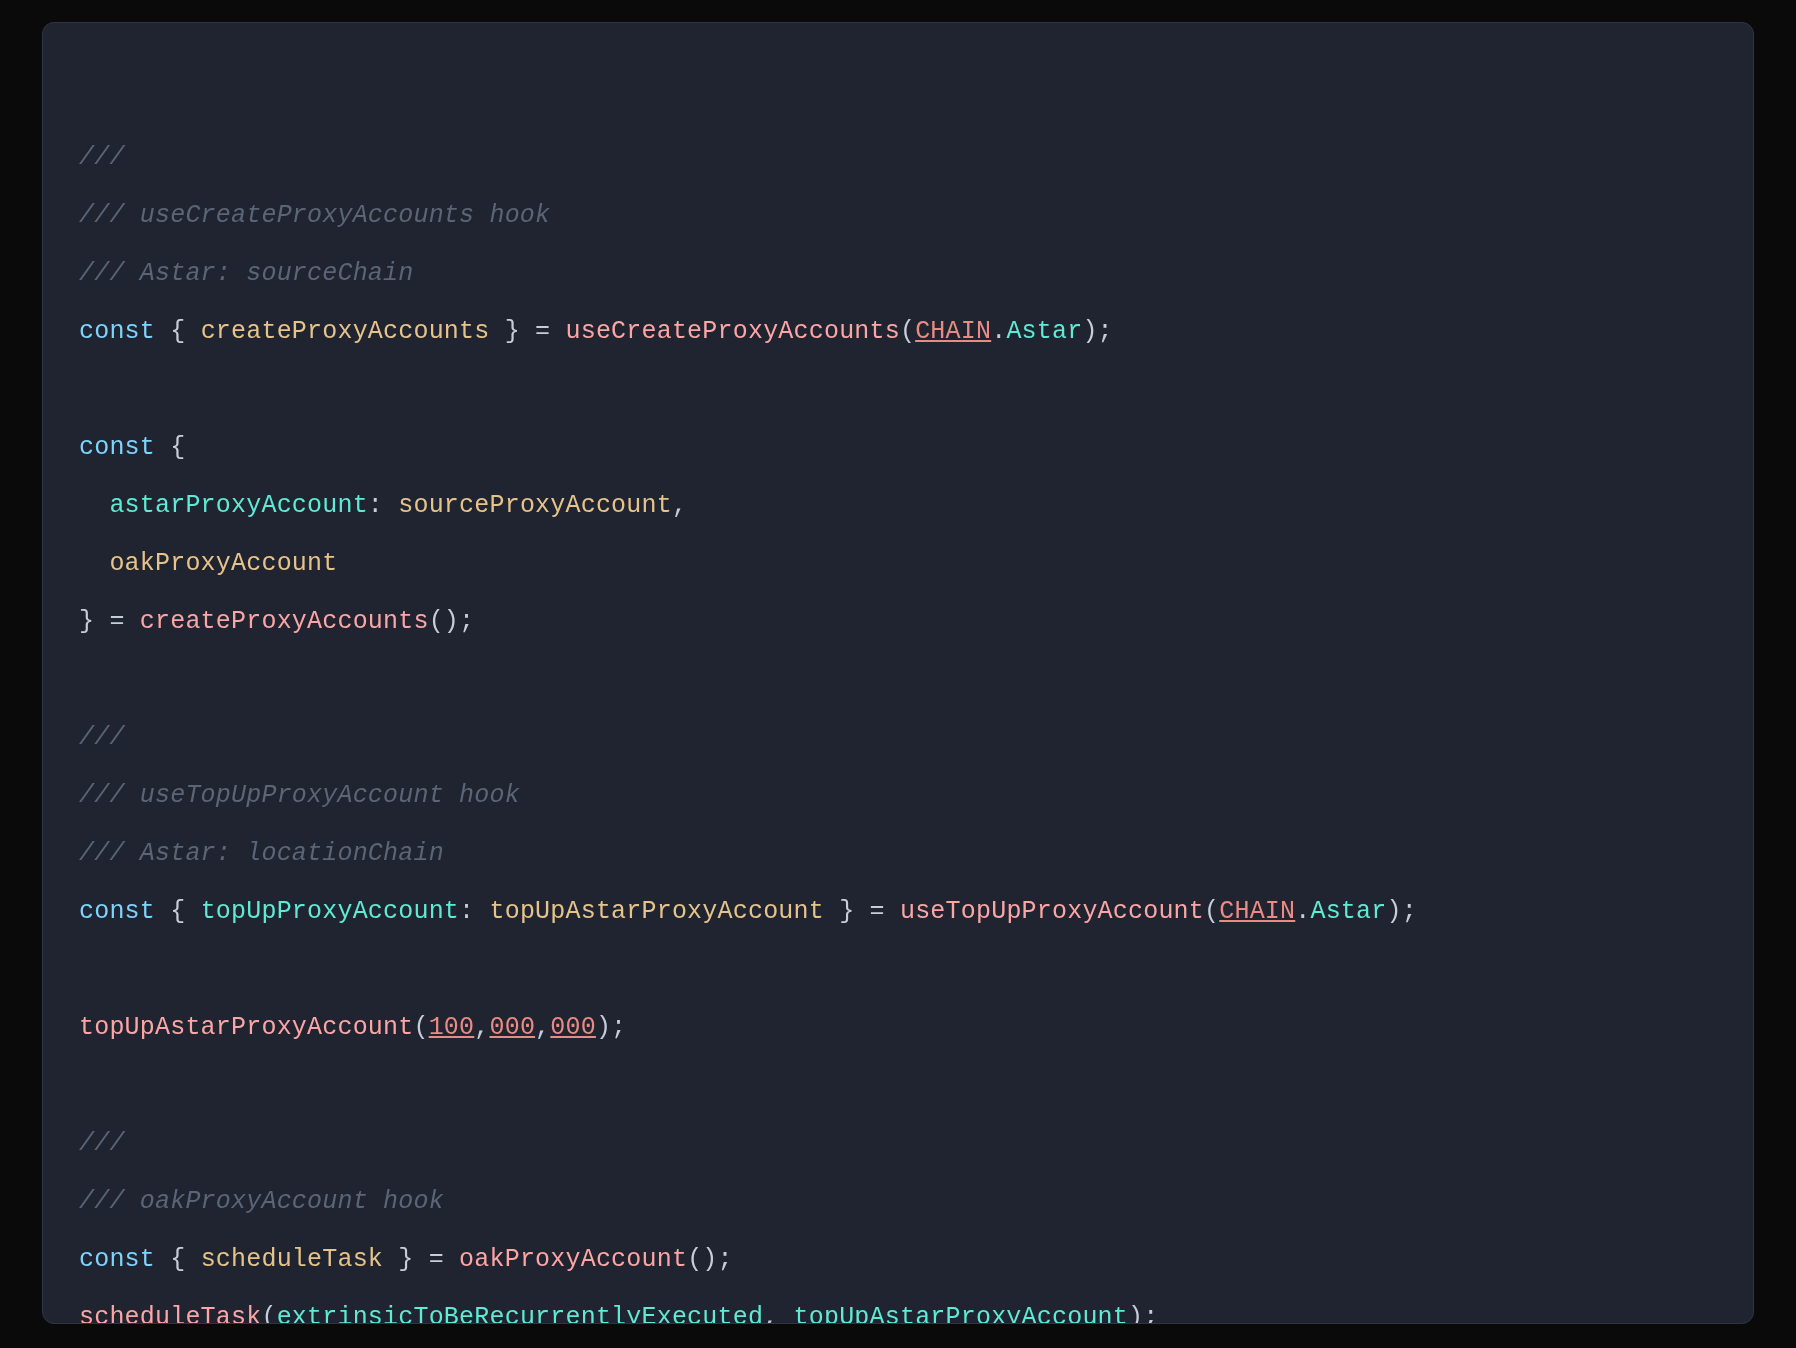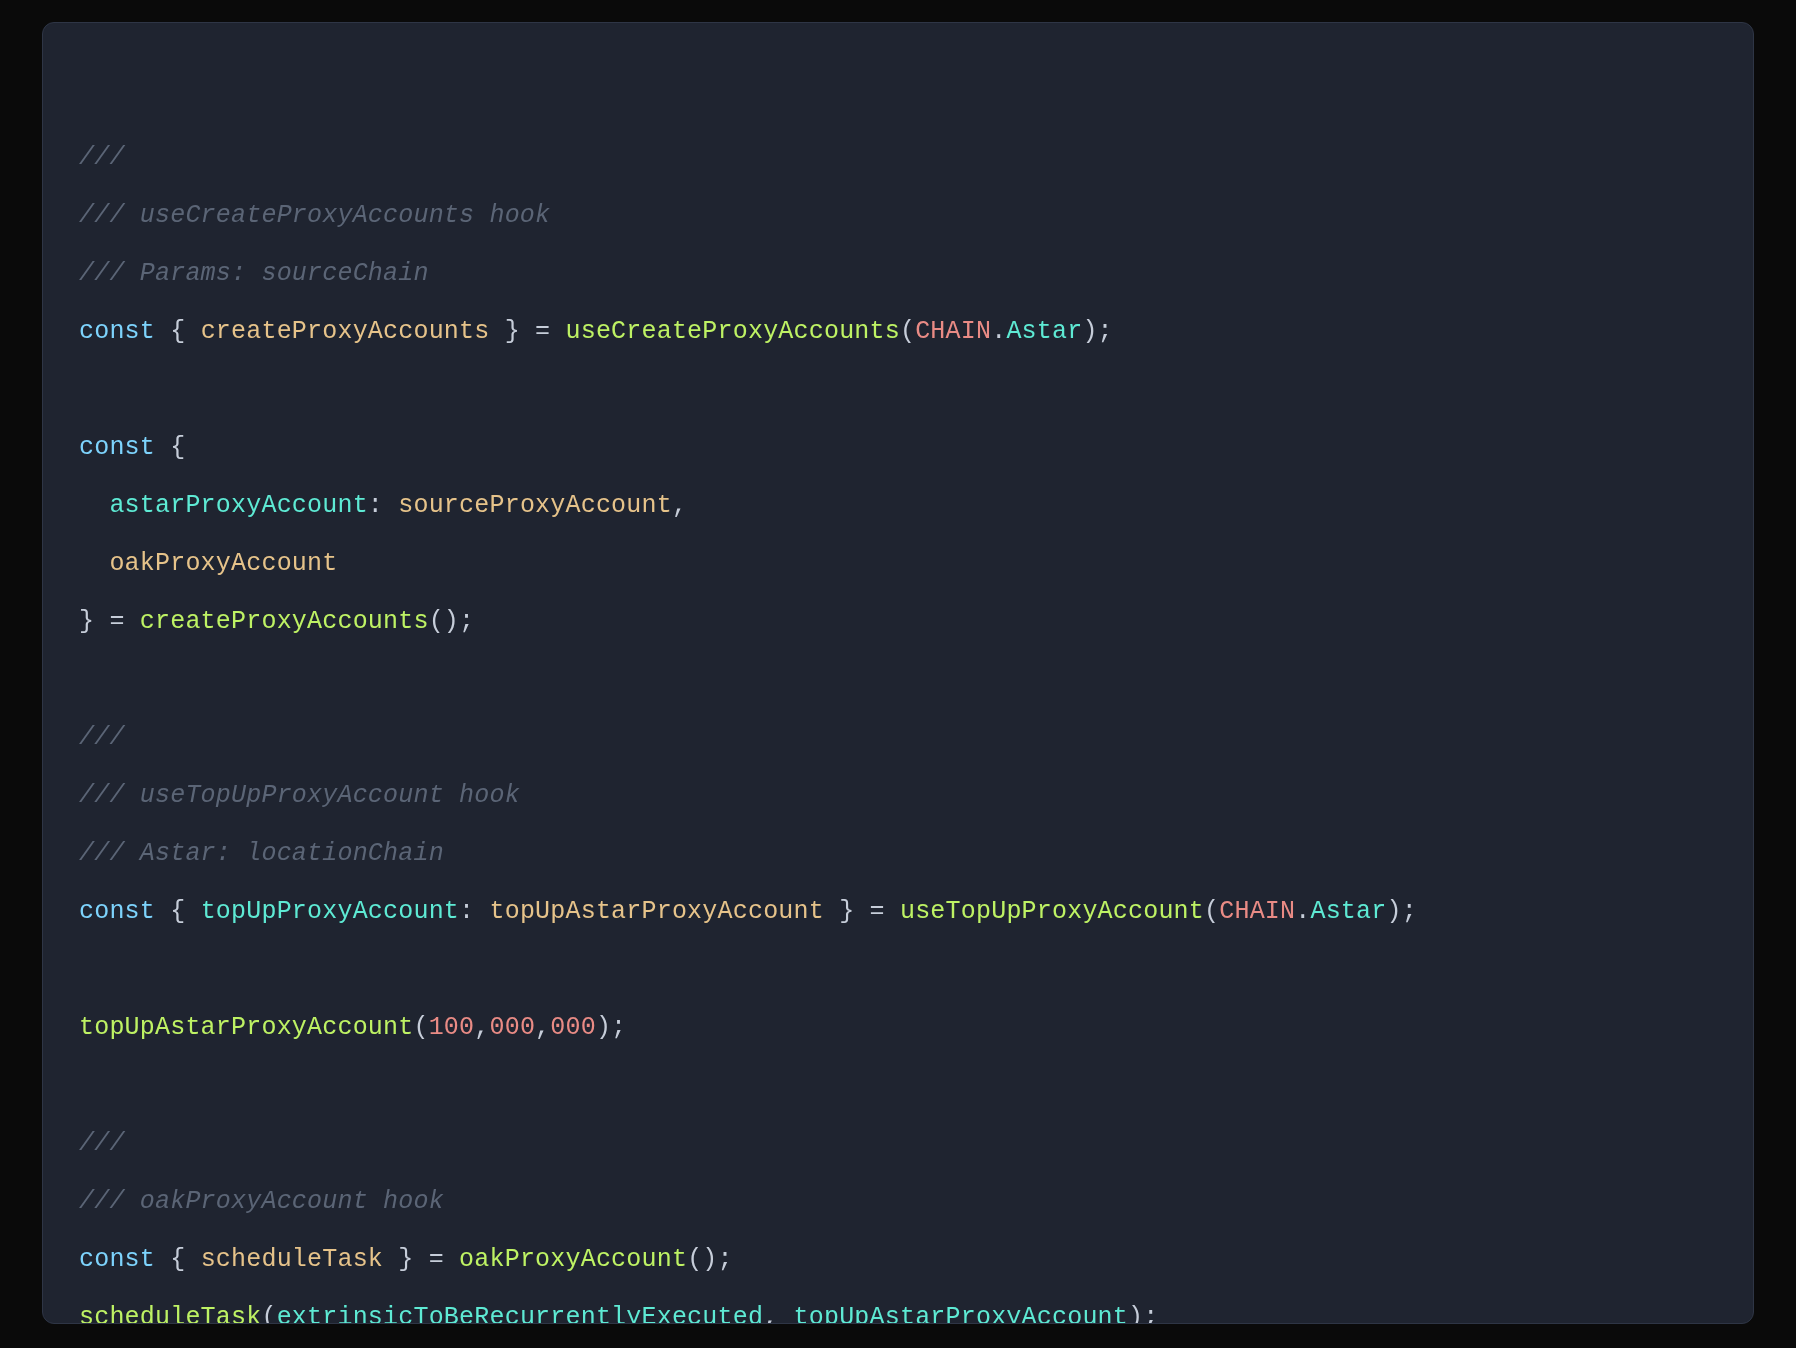--- a/index.html
+++ b/index.html
@@ -24,32 +24,32 @@
     line-height: 58px;
     letter-spacing: 0.2px;
     font-weight: 500;
     color: #c6cdd9;
     white-space: pre;
     overflow: hidden;
   }
   .c-comment { color: #5b6576; font-style: italic; }
   .c-kw      { color: #7dd3fc; }  
   .c-punc    { color: #c6cdd9; }  
-  .c-fn      { color: #bef264; }  
+  .c-fn      { color: #fca5a5; }  
   .c-id      { color: #5eead4; }  
   .c-alias   { color: #e6c38a; }  
-  .c-const   { color: #e98b85; }  
+  .c-const   { color: #e98b85; text-decoration: underline; }  
 </style>
 </head>
 <body>
 
 <div class="frame">
 <span class="c-comment">///</span>
 <span class="c-comment">/// useCreateProxyAccounts hook</span>
-<span class="c-comment">/// Params: sourceChain</span>
+<span class="c-comment">/// Astar: sourceChain</span>
 <span class="c-kw">const</span><span class="c-punc"> { </span><span class="c-alias">createProxyAccounts</span><span class="c-punc"> } = </span><span class="c-fn">useCreateProxyAccounts</span><span class="c-punc">(</span><span class="c-const">CHAIN</span><span class="c-punc">.</span><span class="c-id">Astar</span><span class="c-punc">);</span>
 <span></span>
 <span class="c-kw">const</span><span class="c-punc"> {</span>
 <span>  </span><span class="c-id">astarProxyAccount</span><span class="c-punc">: </span><span class="c-alias">sourceProxyAccount</span><span class="c-punc">,</span>
 <span>  </span><span class="c-alias">oakProxyAccount</span>
 <span class="c-punc">} = </span><span class="c-fn">createProxyAccounts</span><span class="c-punc">();</span>
 <span></span>
 <span class="c-comment">///</span>
 <span class="c-comment">/// useTopUpProxyAccount hook</span>
 <span class="c-comment">/// Astar: locationChain</span>

